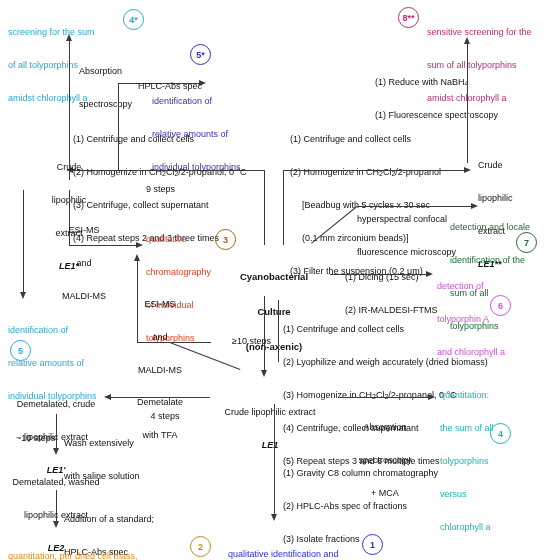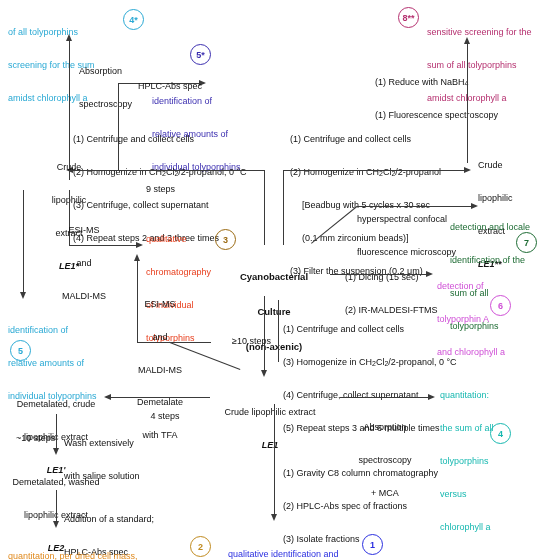--- a/index.html
+++ b/index.html
@@ -55,22 +55,22 @@
   .n2 {border-color:#c08a1e;color:#c08a1e;}
   .n1 {border-color:#2b2fe0;color:#2b2fe0;}
   sub{font-size:7px;vertical-align:-1px;}
 </style>
 </head>
 <body>
 
 <div id="root">
 
   <div class="t c-cyanlite" style="left:8px;top:5px;width:120px;">
+    <div>screening for the sum</div>
     <div>of all tolyporphins</div>
-    <div>screening for the sum</div>
     <div><span>amidst chlorophyll a</span></div>
   </div>
   <div class="circ sm n4s" style="left:123px;top:9px;">
     <span>4*</span>
   </div>
 
   <div class="circ sm n8s" style="left:398px;top:7px;">
     <span>8**</span>
   </div>
   <div class="t c-pink" style="left:427px;top:5px;width:125px;">
@@ -219,20 +219,21 @@
   </div>
 
   <div class="ln vl" style="left:264px;top:296px;height:76px;"></div>
   <div class="ah ah-d" style="left:260.5px;top:370px;"></div>
   <div class="ln vl" style="left:278px;top:300px;height:62px;"></div>
   <div class="t c-black ital" style="left:222px;top:325px;">
     <span>≥10 steps</span>
   </div>
   <div class="t c-black" style="left:283px;top:302px;">
     <div>(1) Centrifuge and collect cells</div>
+    <div>(2) Lyophilize and weigh accurately (dried biomass)</div>
     <div>(3) Homogenize in CH<sub>2</sub>Cl<sub>2</sub>/2-propanol, 0 °C</div>
     <div>(4) Centrifuge, collect supernatant</div>
     <div>(5) Repeat steps 3 and 6 multiple times</div>
   </div>
 
   <div class="diag" style="left:240px;top:370px;width:76px;transform:rotate(201deg);"></div>
   <div class="ln hl" style="left:137px;top:342px;width:74px;"></div>
   <div class="ln vl" style="left:137px;top:260px;height:82px;"></div>
   <div class="ah ah-u" style="left:133.5px;top:254px;"></div>
   <div class="t c-black ctr" style="left:121px;top:277px;width:78px;">

